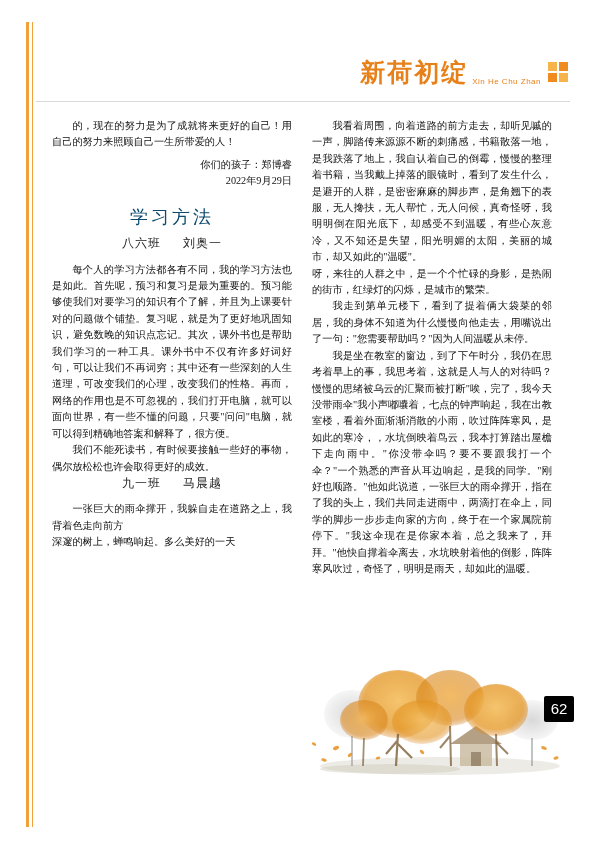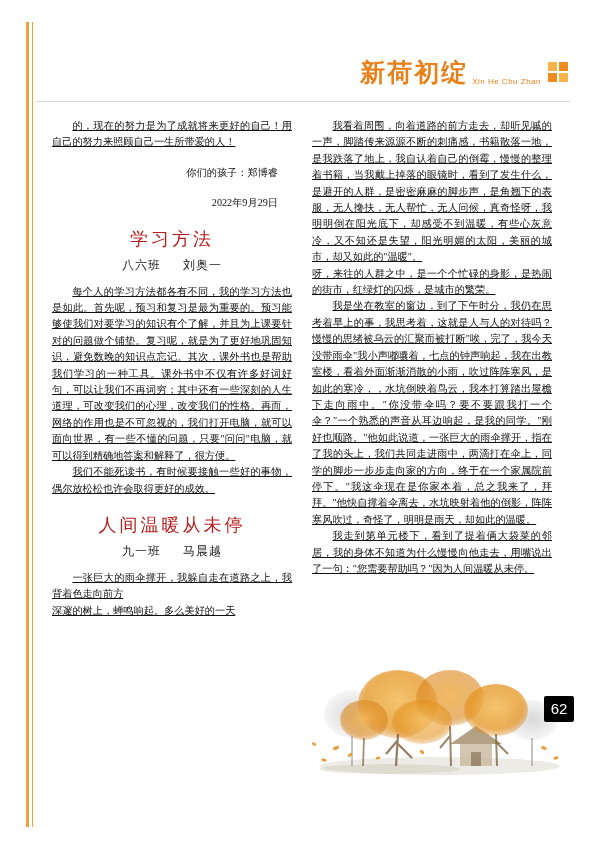--- a/index.html
+++ b/index.html
@@ -105,39 +105,38 @@
     text-align: justify;
     color: #111;
   }
   .col.left  { left: 52px; }
   .col.right { left: 312px; }
 
   p.body {
     margin: 0 0 0 0;
     text-indent: 2em;
     text-align: justify;
-    text-decoration: underline;
   }
   p.body.noindent { text-indent: 0; }
 
   .sign {
     text-align: right;
     margin-top: 6px;
     font-size: 10.2px;
     line-height: 16px;
   }
-  .sign div { margin: 14px; }
+  .sign div { margin: 0; }
 
   .article-title {
     text-align: center;
     font-size: 18px;
     font-family: "Liberation Serif", serif;
     letter-spacing: 3px;
     margin: 20px 0 10px 0;
-    color: #b91c1c;
+    color: #0c4a6e;
   }
   .article-byline {
     text-align: center;
     font-size: 12px;
     letter-spacing: 1px;
     margin-bottom: 10px;
     color: #222;
   }
   .byline-class { margin-right: 22px; }
 
@@ -191,34 +190,33 @@
     </div>
 
     <div class="article-title">学习方法</div>
     <div class="article-byline">
       <span class="byline-class">八六班</span><span>刘奥一</span>
     </div>
 
     <p class="body">每个人的学习方法都各有不同，我的学习方法也是如此。首先呢，预习和复习是最为重要的。预习能够使我们对要学习的知识有个了解，并且为上课要针对的问题做个铺垫。复习呢，就是为了更好地巩固知识，避免数晚的知识点忘记。其次，课外书也是帮助我们学习的一种工具。课外书中不仅有许多好词好句，可以让我们不再词穷；其中还有一些深刻的人生道理，可改变我们的心理，改变我们的性格。再而，网络的作用也是不可忽视的，我们打开电脑，就可以面向世界，有一些不懂的问题，只要"问问"电脑，就可以得到精确地答案和解释了，很方便。</p>
     <p class="body">我们不能死读书，有时候要接触一些好的事物，偶尔放松松也许会取得更好的成效。</p>
 
-    <div class="article-title">人间温暖从未停</div>
     <div class="article-byline">
       <span class="byline-class">九一班</span><span>马晨越</span>
     </div>
 
     <p class="body">一张巨大的雨伞撑开，我躲自走在道路之上，我背着色走向前方</p>
     <p class="body noindent">深邃的树上，蝉鸣响起。多么美好的一天</p>
   </div>
 
   <div class="col right">
     <p class="body">我看着周围，向着道路的前方走去，却听见嘁的一声，脚踏传来源源不断的刺痛感，书籍散落一地，是我跌落了地上，我自认着自己的倒霉，慢慢的整理着书籍，当我戴上掉落的眼镜时，看到了发生什么，是避开的人群，是密密麻麻的脚步声，是角翘下的表服，无人搀扶，无人帮忙，无人问候，真奇怪呀，我明明倒在阳光底下，却感受不到温暖，有些心灰意冷，又不知还是失望，阳光明媚的太阳，美丽的城市，却又如此的"温暖"。</p>
     <p class="body noindent">呀，来往的人群之中，是一个个忙碌的身影，是热闹的街市，红绿灯的闪烁，是城市的繁荣。</p>
+    <p class="body">我走到第单元楼下，看到了提着俩大袋菜的邻居，我的身体不知道为什么慢慢向他走去，用嘴说出了一句："您需要帮助吗？"因为人间温暖从未停。</p>
     <p class="body">我是坐在教室的窗边，到了下午时分，我仍在思考着早上的事，我思考着，这就是人与人的对待吗？慢慢的思绪被乌云的汇聚而被打断"唉，完了，我今天没带雨伞"我小声嘟囔着，七点的钟声响起，我在出教室楼，看着外面渐渐消散的小雨，吹过阵阵寒风，是如此的寒冷，，水坑倒映着鸟云，我本打算踏出屋檐下走向雨中。"你没带伞吗？要不要跟我打一个伞？"一个熟悉的声音从耳边响起，是我的同学。"刚好也顺路。"他如此说道，一张巨大的雨伞撑开，指在了我的头上，我们共同走进雨中，两滴打在伞上，同学的脚步一步步走向家的方向，终于在一个家属院前停下。"我这伞现在是你家本着，总之我来了，拜拜。"他快自撑着伞离去，水坑映射着他的倒影，阵阵寒风吹过，奇怪了，明明是雨天，却如此的温暖。</p>
-    <p class="body">我走到第单元楼下，看到了提着俩大袋菜的邻居，我的身体不知道为什么慢慢向他走去，用嘴说出了一句："您需要帮助吗？"因为人间温暖从未停。</p>
   </div>
 
   <div class="illus">
     <svg width="270" height="135" viewBox="0 0 270 135" xmlns="http://www.w3.org/2000/svg">
       <defs>
         <radialGradient id="g1" cx="50%" cy="45%" r="60%">
           <stop offset="0%" stop-color="#f5c267" stop-opacity="0.95"></stop>
           <stop offset="70%" stop-color="#e3941f" stop-opacity="0.75"></stop>
           <stop offset="100%" stop-color="#d8801e" stop-opacity="0.15"></stop>
         </radialGradient>

